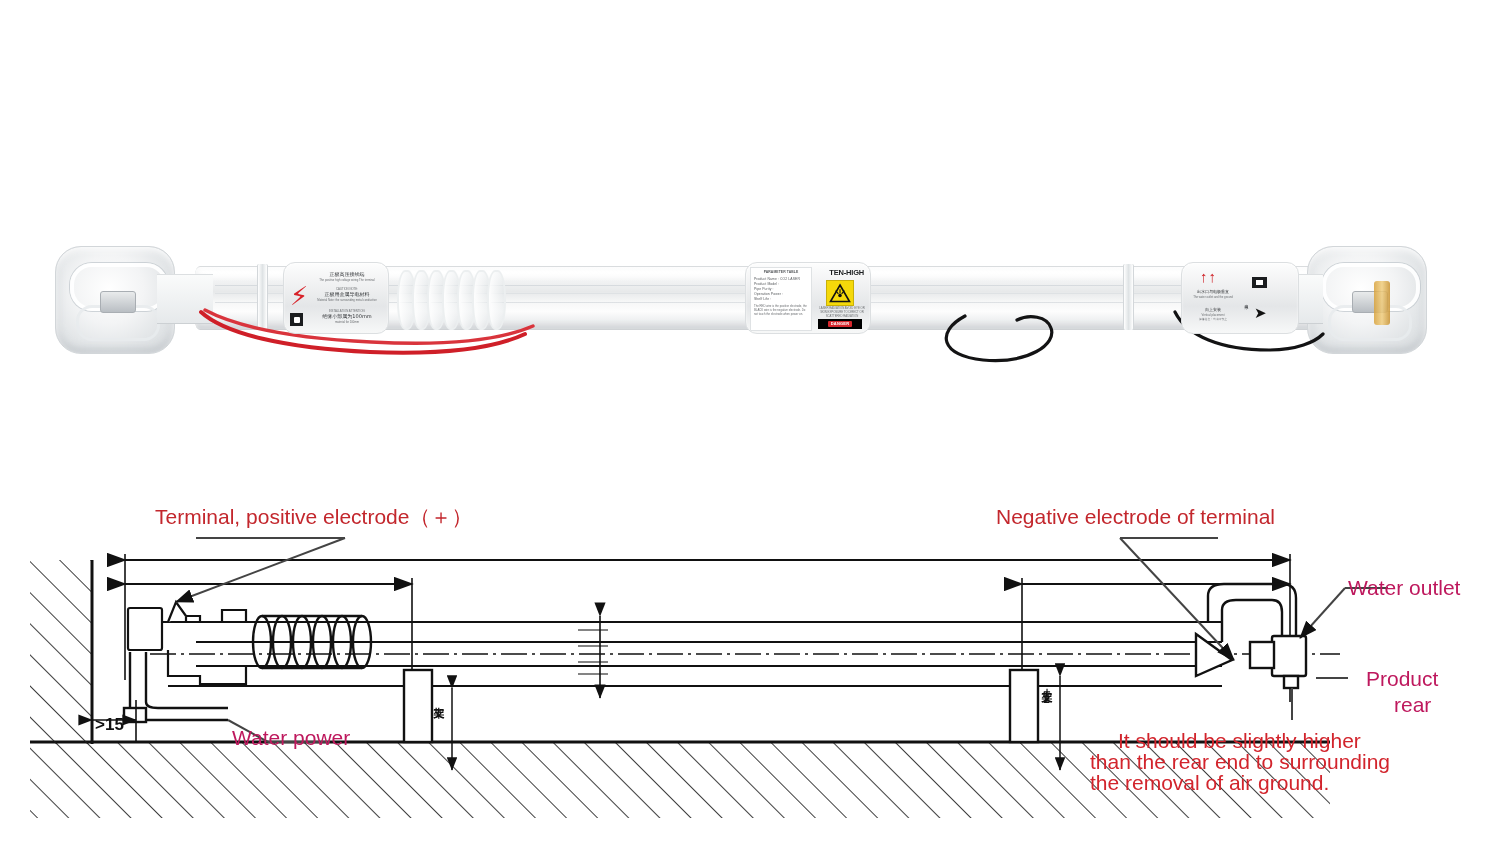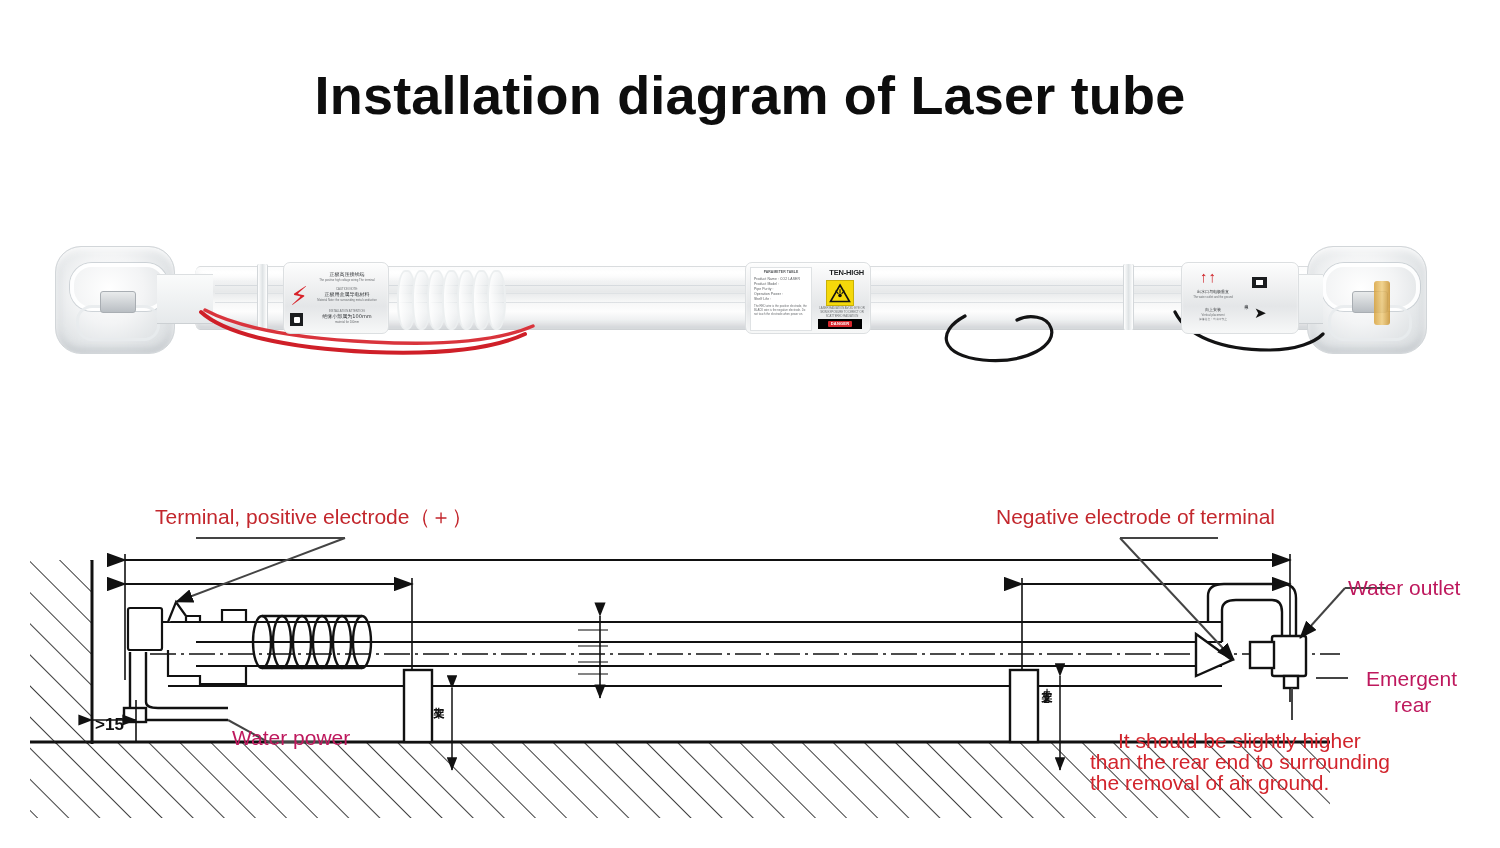--- a/index.html
+++ b/index.html
@@ -108,21 +108,21 @@
   .tie{
     position:absolute;top:36px;width:9px;height:66px;
     background:linear-gradient(to right,#ffffff,#dfe3e5,#ffffff);
     border-left:1px solid #d3d7da;border-right:1px solid #d3d7da;border-radius:2px;
   }
 
   
   .lab{
     position:absolute;
     background:linear-gradient(to bottom,#fdfdfd 0%,#f1f2f3 30%,#e4e6e8 62%,#f7f8f8 100%);
-    border:1px solid #dcdfe1;border-radius:7px;
+    border:1px solid #dcdfe1;border-radius:12px;
     box-shadow:inset 0 1px 2px rgba(255,255,255,.9);
     overflow:hidden;
   }
   .lab-left{left:238px;top:34px;width:104px;height:70px;}
   .lab-mid{left:700px;top:34px;width:124px;height:70px;}
   .lab-right{left:1136px;top:34px;width:116px;height:70px;}
 
   .bolt{position:absolute;left:6px;top:20px;width:14px;height:30px;color:#d8232a;font-size:26px;line-height:26px;}
   .tiny{font-size:3.4px;line-height:5px;color:#55585b;letter-spacing:.1px;}
   .tiny2{font-size:2.8px;line-height:4px;color:#6a6d70;}
@@ -180,21 +180,20 @@
     position:absolute;writing-mode:vertical-rl;text-orientation:upright;
     font-size:11px;color:#111;font-family:"DejaVu Sans",sans-serif;letter-spacing:0px;
     font-weight:700;
   }
 </style>
 </head>
 <body>
 
 <div class="page">
 
-  <div class="title">Installation diagram of Laser tube</div>
 
   <div class="photo">
 
     <div class="glass-main"></div>
     <div class="bore"></div>
     <div class="glass-hi"></div>
 
     <div class="endcap left">
       <div class="ring"></div>
       <div class="ring2"></div>
@@ -437,21 +436,21 @@
         <line x1="136" y1="230" x2="136" y2="272"></line>
       </g>
     </svg>
 
     <div class="ann" style="left:996px;top:34px">Negative electrode of terminal</div>
 
     <div class="ann" style="left:155px;top:34px">Terminal, positive electrode（＋）</div>
 
     <div class="ann bright" style="left:1348px;top:105px">Water outlet</div>
 
-    <div class="ann bright" style="left:1366px;top:196px">Emergent</div>
+    <div class="ann bright" style="left:1366px;top:196px">Product</div>
     <div class="ann bright" style="left:1394px;top:222px">rear</div>
 
     <div class="ann bright" style="left:232px;top:255px">Water power</div>
 
     <div class="ann warn" style="left:1118px;top:260px">It should be slightly higher</div>
     <div class="ann warn" style="left:1090px;top:281px">than the rear end to surrounding</div>
     <div class="ann warn" style="left:1090px;top:302px">the removal of air ground.</div>
 
     <div class="dim-txt" style="left:95px;top:245px">&gt;15</div>
 

